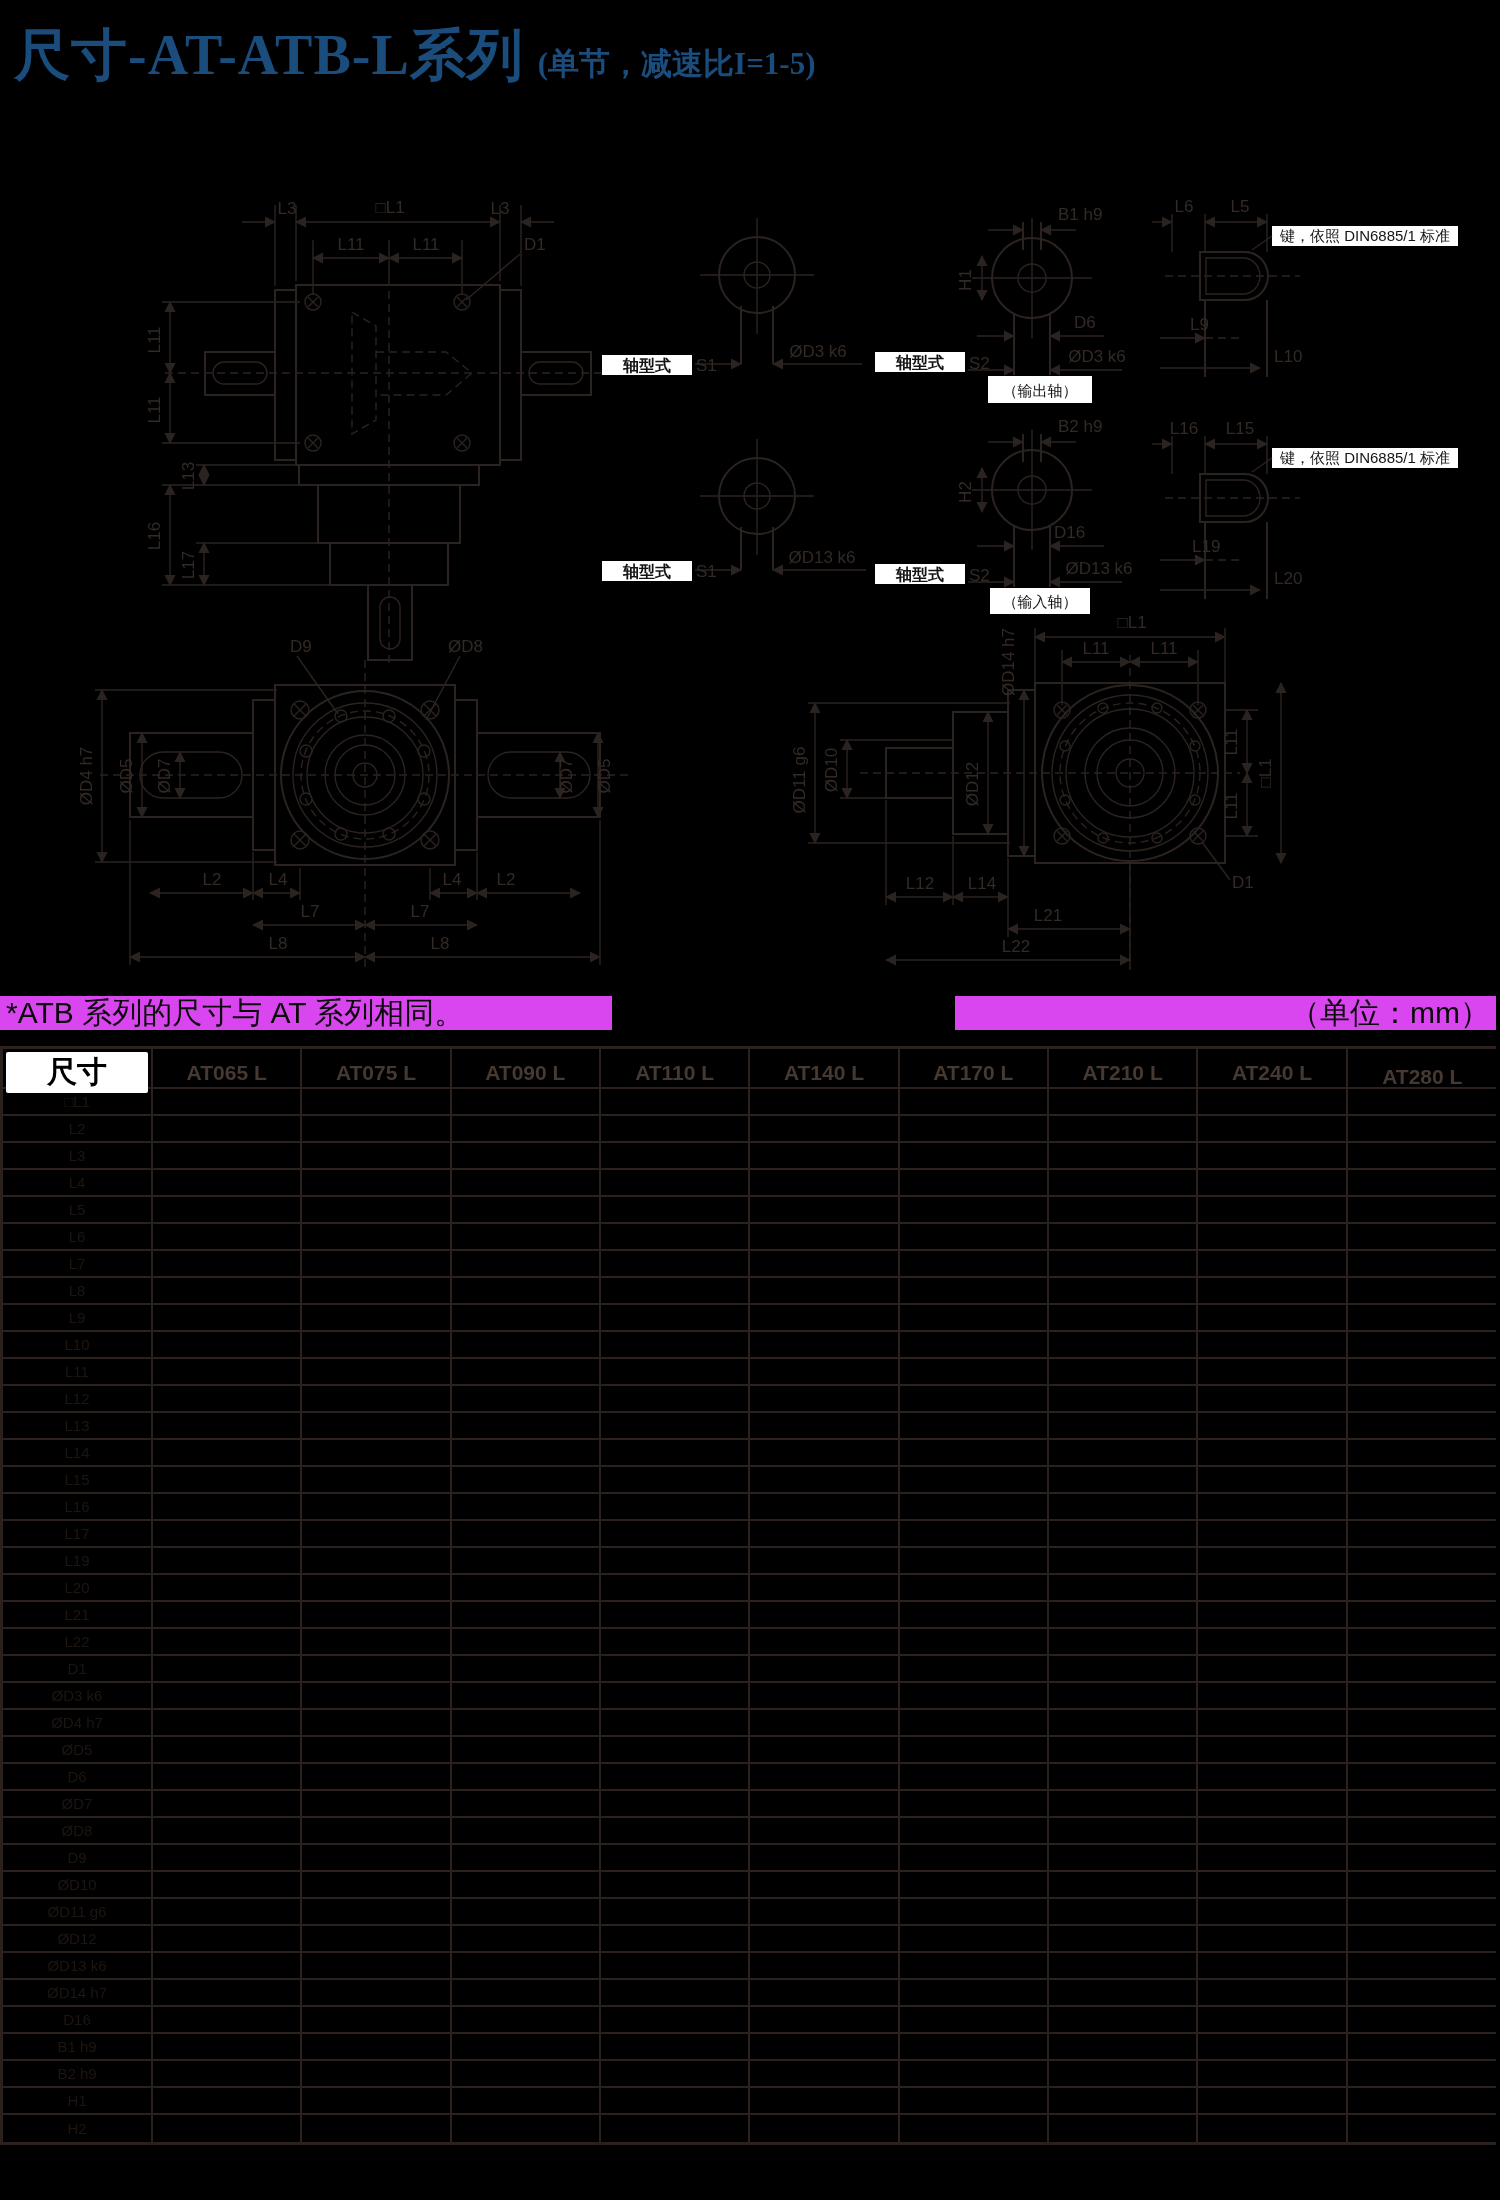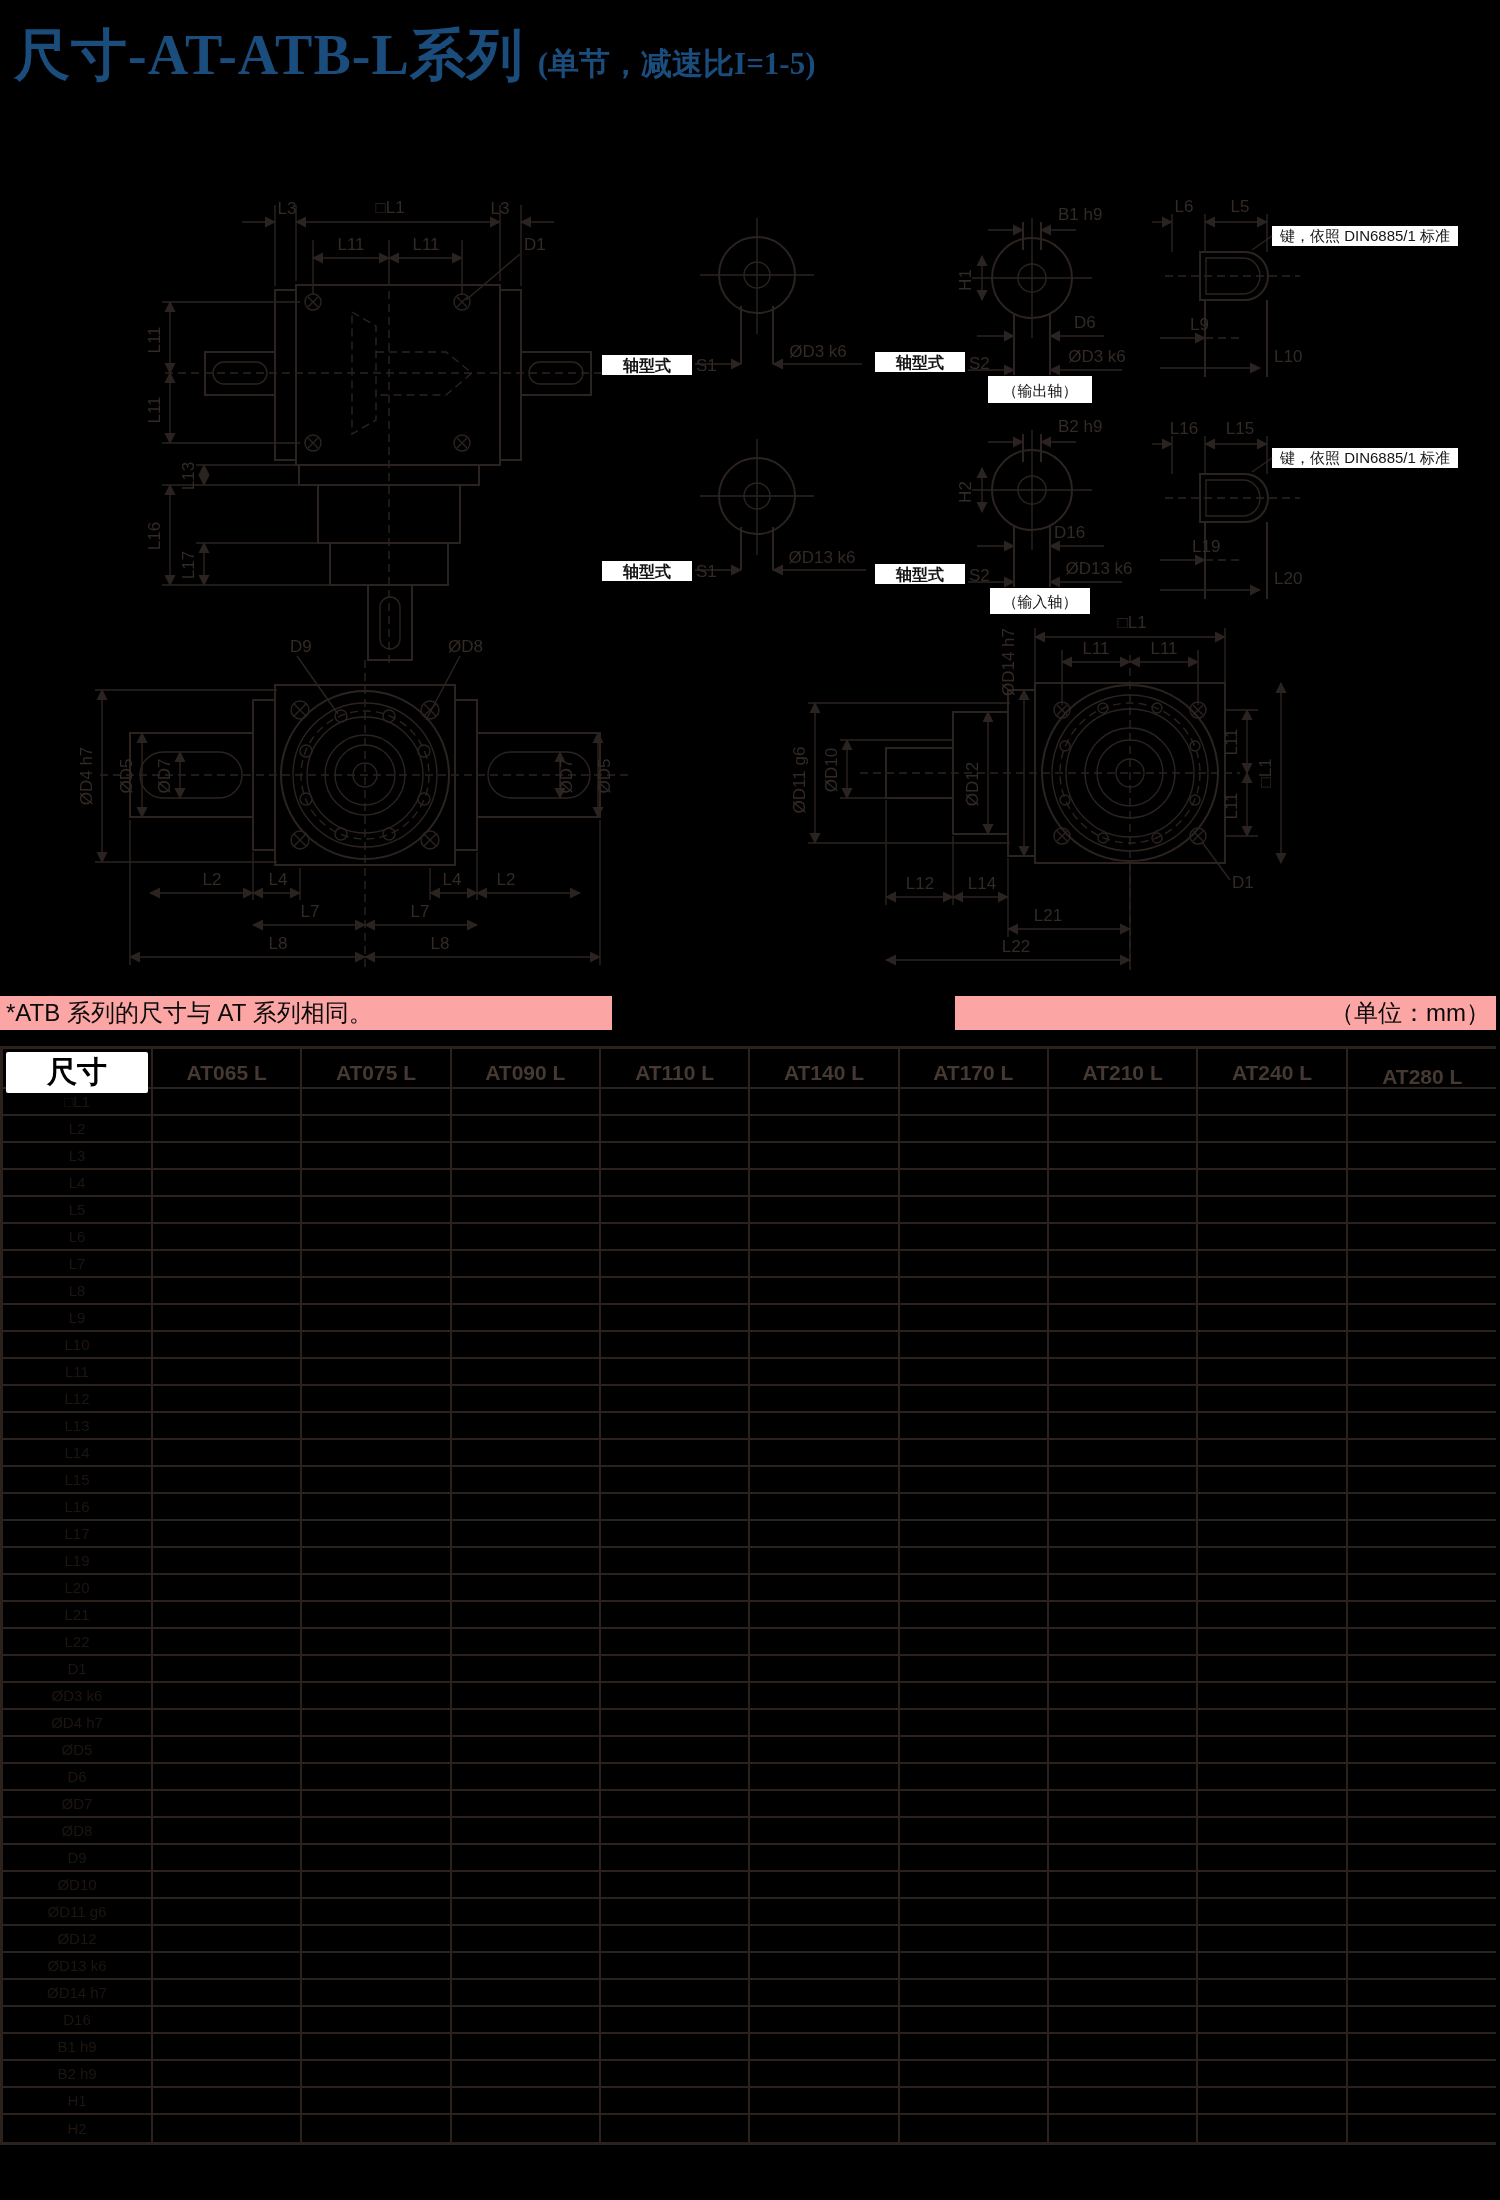--- a/index.html
+++ b/index.html
@@ -14,22 +14,22 @@
   #drawings{position:absolute;left:0;top:130px;}
   svg text{font-family:"Liberation Sans","DejaVu Sans",sans-serif;}
   .lbl{fill:#332a25;font-size:17px;}
   .wbox{fill:#ffffff;}
   .wtxt{fill:#141414;font-size:16px;font-weight:bold;}
   .wtxt2{fill:#141414;font-size:15px;}
   .ln{stroke:#2b2320;stroke-width:2;fill:none;}
   .lnt{stroke:#2b2320;stroke-width:1.4;fill:none;}
   .dash{stroke:#2b2320;stroke-width:1.4;fill:none;stroke-dasharray:8 5;}
   
-  .noteband{position:absolute;height:34px;background:#fca5a5;color:#0a0a0a;
-            font-size:24px;line-height:34px;box-sizing:border-box;}
+  .noteband{position:absolute;height:34px;background:#d946ef;color:#0a0a0a;
+            font-size:30px;line-height:34px;box-sizing:border-box;}
   #note-left{left:0;top:996px;width:612px;padding-left:6px;}
   #note-unit{left:955px;top:996px;width:545px;text-align:right;padding-right:10px;}
   
   #dim-table{position:absolute;left:0;top:1046px;width:1500px;background:#000;
              border:3px solid #2c221d;box-sizing:border-box;}
   .thead{display:grid;grid-template-columns:150px repeat(9,1fr);height:38px;
          border-bottom:2px solid #2c221d;}
   .thcell{border-right:2px solid #2c221d;display:flex;align-items:center;justify-content:center;
           color:#453931;font-weight:bold;font-size:21px;}
   .thcell:last-child{border-right:none;margin-top:8px;}

